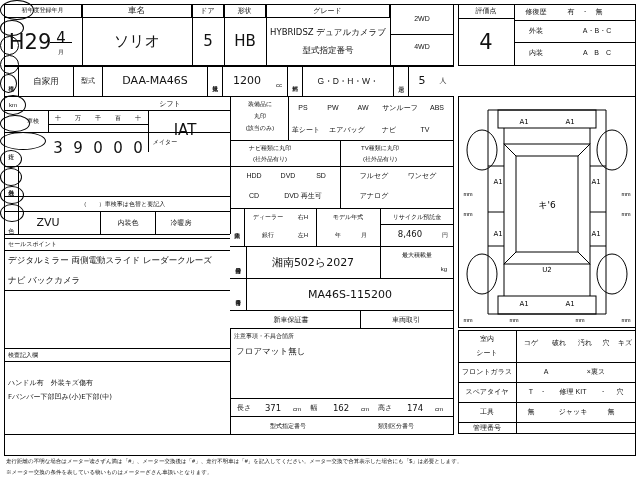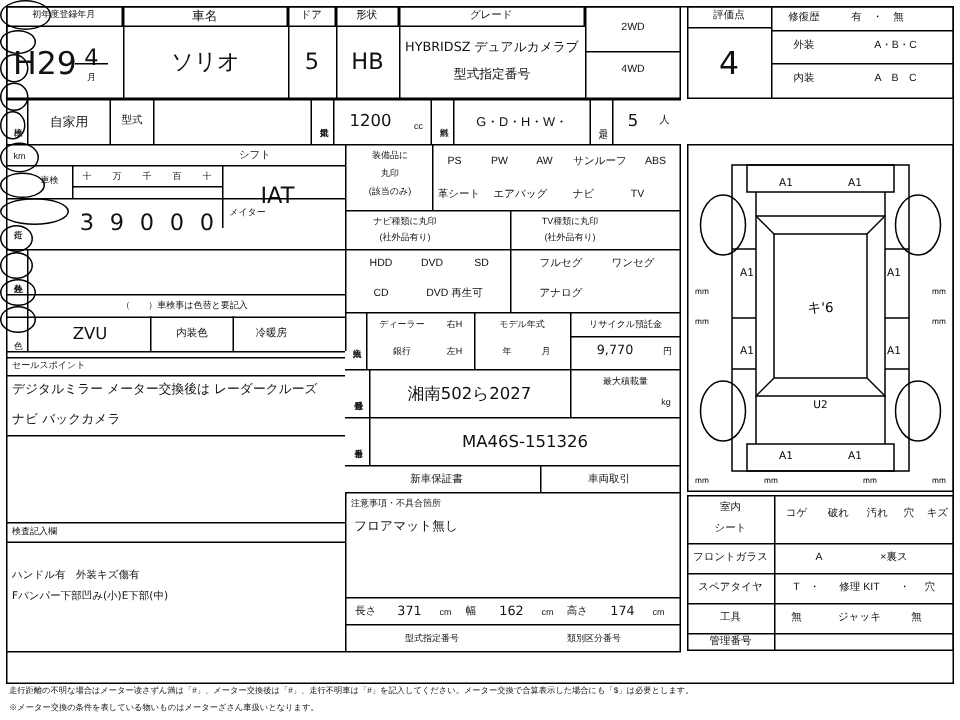--- a/index.html
+++ b/index.html
@@ -90,20 +90,21 @@
   
   <div class="line" style="left:4px;top:66px;width:450px;height:1px;"></div>
   <div class="line" style="left:4px;top:96px;width:450px;height:1px;"></div>
 
   <div class="lbl tiny vt" style="left:4px;top:66px;width:14px;height:30px;">車検</div>
   <div class="line" style="left:18px;top:66px;width:1px;height:30px;"></div>
   <div class="lbl md" style="left:19px;top:66px;width:54px;height:30px;">自家用</div>
   <div class="line" style="left:73px;top:66px;width:1px;height:30px;"></div>
   <div class="lbl sm" style="left:74px;top:66px;width:28px;height:30px;">型式</div>
   <div class="line" style="left:102px;top:66px;width:1px;height:30px;"></div>
+  <div class="lbl lg hw" style="left:103px;top:66px;width:104px;height:30px;">DAA-MA46S</div>
   <div class="line" style="left:207px;top:66px;width:1px;height:30px;"></div>
   <div class="lbl tiny vt" style="left:208px;top:66px;width:14px;height:30px;">排気量</div>
   <div class="line" style="left:222px;top:66px;width:1px;height:30px;"></div>
   <div class="lbl lg hw" style="left:223px;top:66px;width:48px;height:30px;">1200</div>
   <div class="lbl tiny" style="left:271px;top:78px;width:16px;height:14px;">cc</div>
   <div class="line" style="left:287px;top:66px;width:1px;height:30px;"></div>
   <div class="lbl tiny vt" style="left:288px;top:66px;width:14px;height:30px;">燃料</div>
   <div class="line" style="left:302px;top:66px;width:1px;height:30px;"></div>
   <div class="lbl md" style="left:303px;top:66px;width:90px;height:30px;">G・D・H・W・</div>
   <div class="ell" style="left:306px;top:72px;width:15px;height:17px;"></div>
@@ -147,21 +148,21 @@
   <div class="line" style="left:4px;top:166px;width:226px;height:1px;"></div>
 
   
   <div class="lbl tiny vt" style="left:4px;top:168px;width:14px;height:34px;">外装色</div>
   <div class="line" style="left:18px;top:166px;width:1px;height:68px;"></div>
   <div class="line" style="left:4px;top:196px;width:226px;height:1px;"></div>
   <div class="lbl tiny" style="left:20px;top:197px;width:206px;height:14px;">（　　）車検事は色替と要記入</div>
   <div class="line" style="left:4px;top:211px;width:226px;height:1px;"></div>
 
   <div class="lbl tiny vt" style="left:4px;top:212px;width:14px;height:22px;">色</div>
-  <div class="lbl lg hw" style="left:20px;top:212px;width:80px;height:22px;">ZVU</div>
+  <div class="lbl lg hw" style="left:8px;top:212px;width:80px;height:22px;">ZVU</div>
   <div class="line" style="left:100px;top:211px;width:1px;height:23px;"></div>
   <div class="lbl sm" style="left:101px;top:212px;width:54px;height:22px;">内装色</div>
   <div class="line" style="left:155px;top:211px;width:1px;height:23px;"></div>
   <div class="lbl sm" style="left:156px;top:212px;width:50px;height:22px;">冷暖房</div>
   <div class="line" style="left:4px;top:234px;width:226px;height:1px;"></div>
 
   
   <div class="line" style="left:453px;top:96px;width:1px;height:338px;"></div>
 
   <div class="lbl tiny" style="left:232px;top:98px;width:56px;height:12px;">装備品に</div>
@@ -208,58 +209,58 @@
   <div class="lbl tiny" style="left:246px;top:210px;width:44px;height:14px;">ディーラー</div>
   <div class="lbl tiny" style="left:246px;top:228px;width:44px;height:14px;">銀行</div>
   <div class="lbl tiny" style="left:292px;top:210px;width:22px;height:14px;">右H</div>
   <div class="lbl tiny" style="left:292px;top:228px;width:22px;height:14px;">左H</div>
   <div class="line" style="left:316px;top:208px;width:1px;height:38px;"></div>
   <div class="lbl tiny" style="left:318px;top:210px;width:60px;height:14px;">モデル年式</div>
   <div class="lbl tiny" style="left:330px;top:228px;width:16px;height:14px;">年</div>
   <div class="lbl tiny" style="left:356px;top:228px;width:16px;height:14px;">月</div>
   <div class="line" style="left:380px;top:208px;width:1px;height:38px;"></div>
   <div class="lbl tiny" style="left:381px;top:210px;width:72px;height:14px;">リサイクル預託金</div>
-  <div class="lbl md hw" style="left:381px;top:226px;width:58px;height:16px;">9,770</div>
+  <div class="lbl md hw" style="left:381px;top:226px;width:58px;height:16px;">8,460</div>
   <div class="lbl tiny" style="left:438px;top:228px;width:14px;height:14px;">円</div>
   <div class="line" style="left:380px;top:224px;width:74px;height:1px;"></div>
   <div class="line" style="left:230px;top:246px;width:224px;height:1px;"></div>
 
   
   <div class="lbl tiny" style="left:381px;top:248px;width:72px;height:14px;">最大積載量</div>
   <div class="lbl tiny" style="left:436px;top:262px;width:16px;height:14px;">kg</div>
   <div class="line" style="left:380px;top:246px;width:1px;height:32px;"></div>
 
   
   <div class="lbl tiny vt" style="left:230px;top:248px;width:16px;height:30px;">登録番号</div>
   <div class="line" style="left:246px;top:246px;width:1px;height:32px;"></div>
   <div class="lbl lg hw" style="left:247px;top:248px;width:132px;height:30px;">湘南502ら2027</div>
   <div class="line" style="left:230px;top:278px;width:224px;height:1px;"></div>
 
   
   <div class="lbl tiny vt" style="left:230px;top:280px;width:16px;height:30px;">車台番号</div>
   <div class="line" style="left:246px;top:278px;width:1px;height:32px;"></div>
-  <div class="lbl lg hw" style="left:247px;top:280px;width:206px;height:30px;">MA46S-151326</div>
+  <div class="lbl lg hw" style="left:247px;top:280px;width:206px;height:30px;">MA46S-115200</div>
   <div class="line" style="left:230px;top:310px;width:224px;height:1px;"></div>
 
   
   <div class="lbl sm" style="left:246px;top:312px;width:90px;height:16px;">新車保証書</div>
   <div class="lbl sm" style="left:366px;top:312px;width:80px;height:16px;">車両取引</div>
   <div class="line" style="left:230px;top:328px;width:224px;height:1px;"></div>
   <div class="line" style="left:360px;top:310px;width:1px;height:18px;"></div>
 
   
   <div class="lbl tiny l" style="left:232px;top:330px;width:120px;height:12px;">注意事項・不具合箇所</div>
   <div class="lbl md hw l" style="left:234px;top:344px;width:180px;height:14px;">フロアマット無し</div>
   <div class="line" style="left:230px;top:328px;width:1px;height:106px;"></div>
 
   
   <div class="line" style="left:4px;top:238px;width:226px;height:1px;"></div>
   <div class="lbl tiny l" style="left:6px;top:239px;width:120px;height:11px;">セールスポイント</div>
   <div class="line" style="left:4px;top:250px;width:226px;height:1px;"></div>
-  <div class="lbl md hw l" style="left:6px;top:252px;width:222px;height:16px;">デジタルミラー メーター交換後は レーダークルーズ</div>
+  <div class="lbl md hw l" style="left:6px;top:252px;width:222px;height:16px;">デジタルミラー 両側電動スライド レーダークルーズ</div>
   <div class="lbl md hw l" style="left:6px;top:272px;width:222px;height:16px;">ナビ バックカメラ</div>
   <div class="line" style="left:4px;top:290px;width:226px;height:1px;"></div>
 
   
   <div class="line" style="left:4px;top:348px;width:226px;height:1px;"></div>
 
   
   <div class="lbl tiny l" style="left:6px;top:350px;width:90px;height:11px;">検査記入欄</div>
   <div class="line" style="left:4px;top:361px;width:226px;height:1px;"></div>
   <div class="lbl sm hw l" style="left:6px;top:377px;width:222px;height:14px;">ハンドル有　外装キズ傷有</div>

